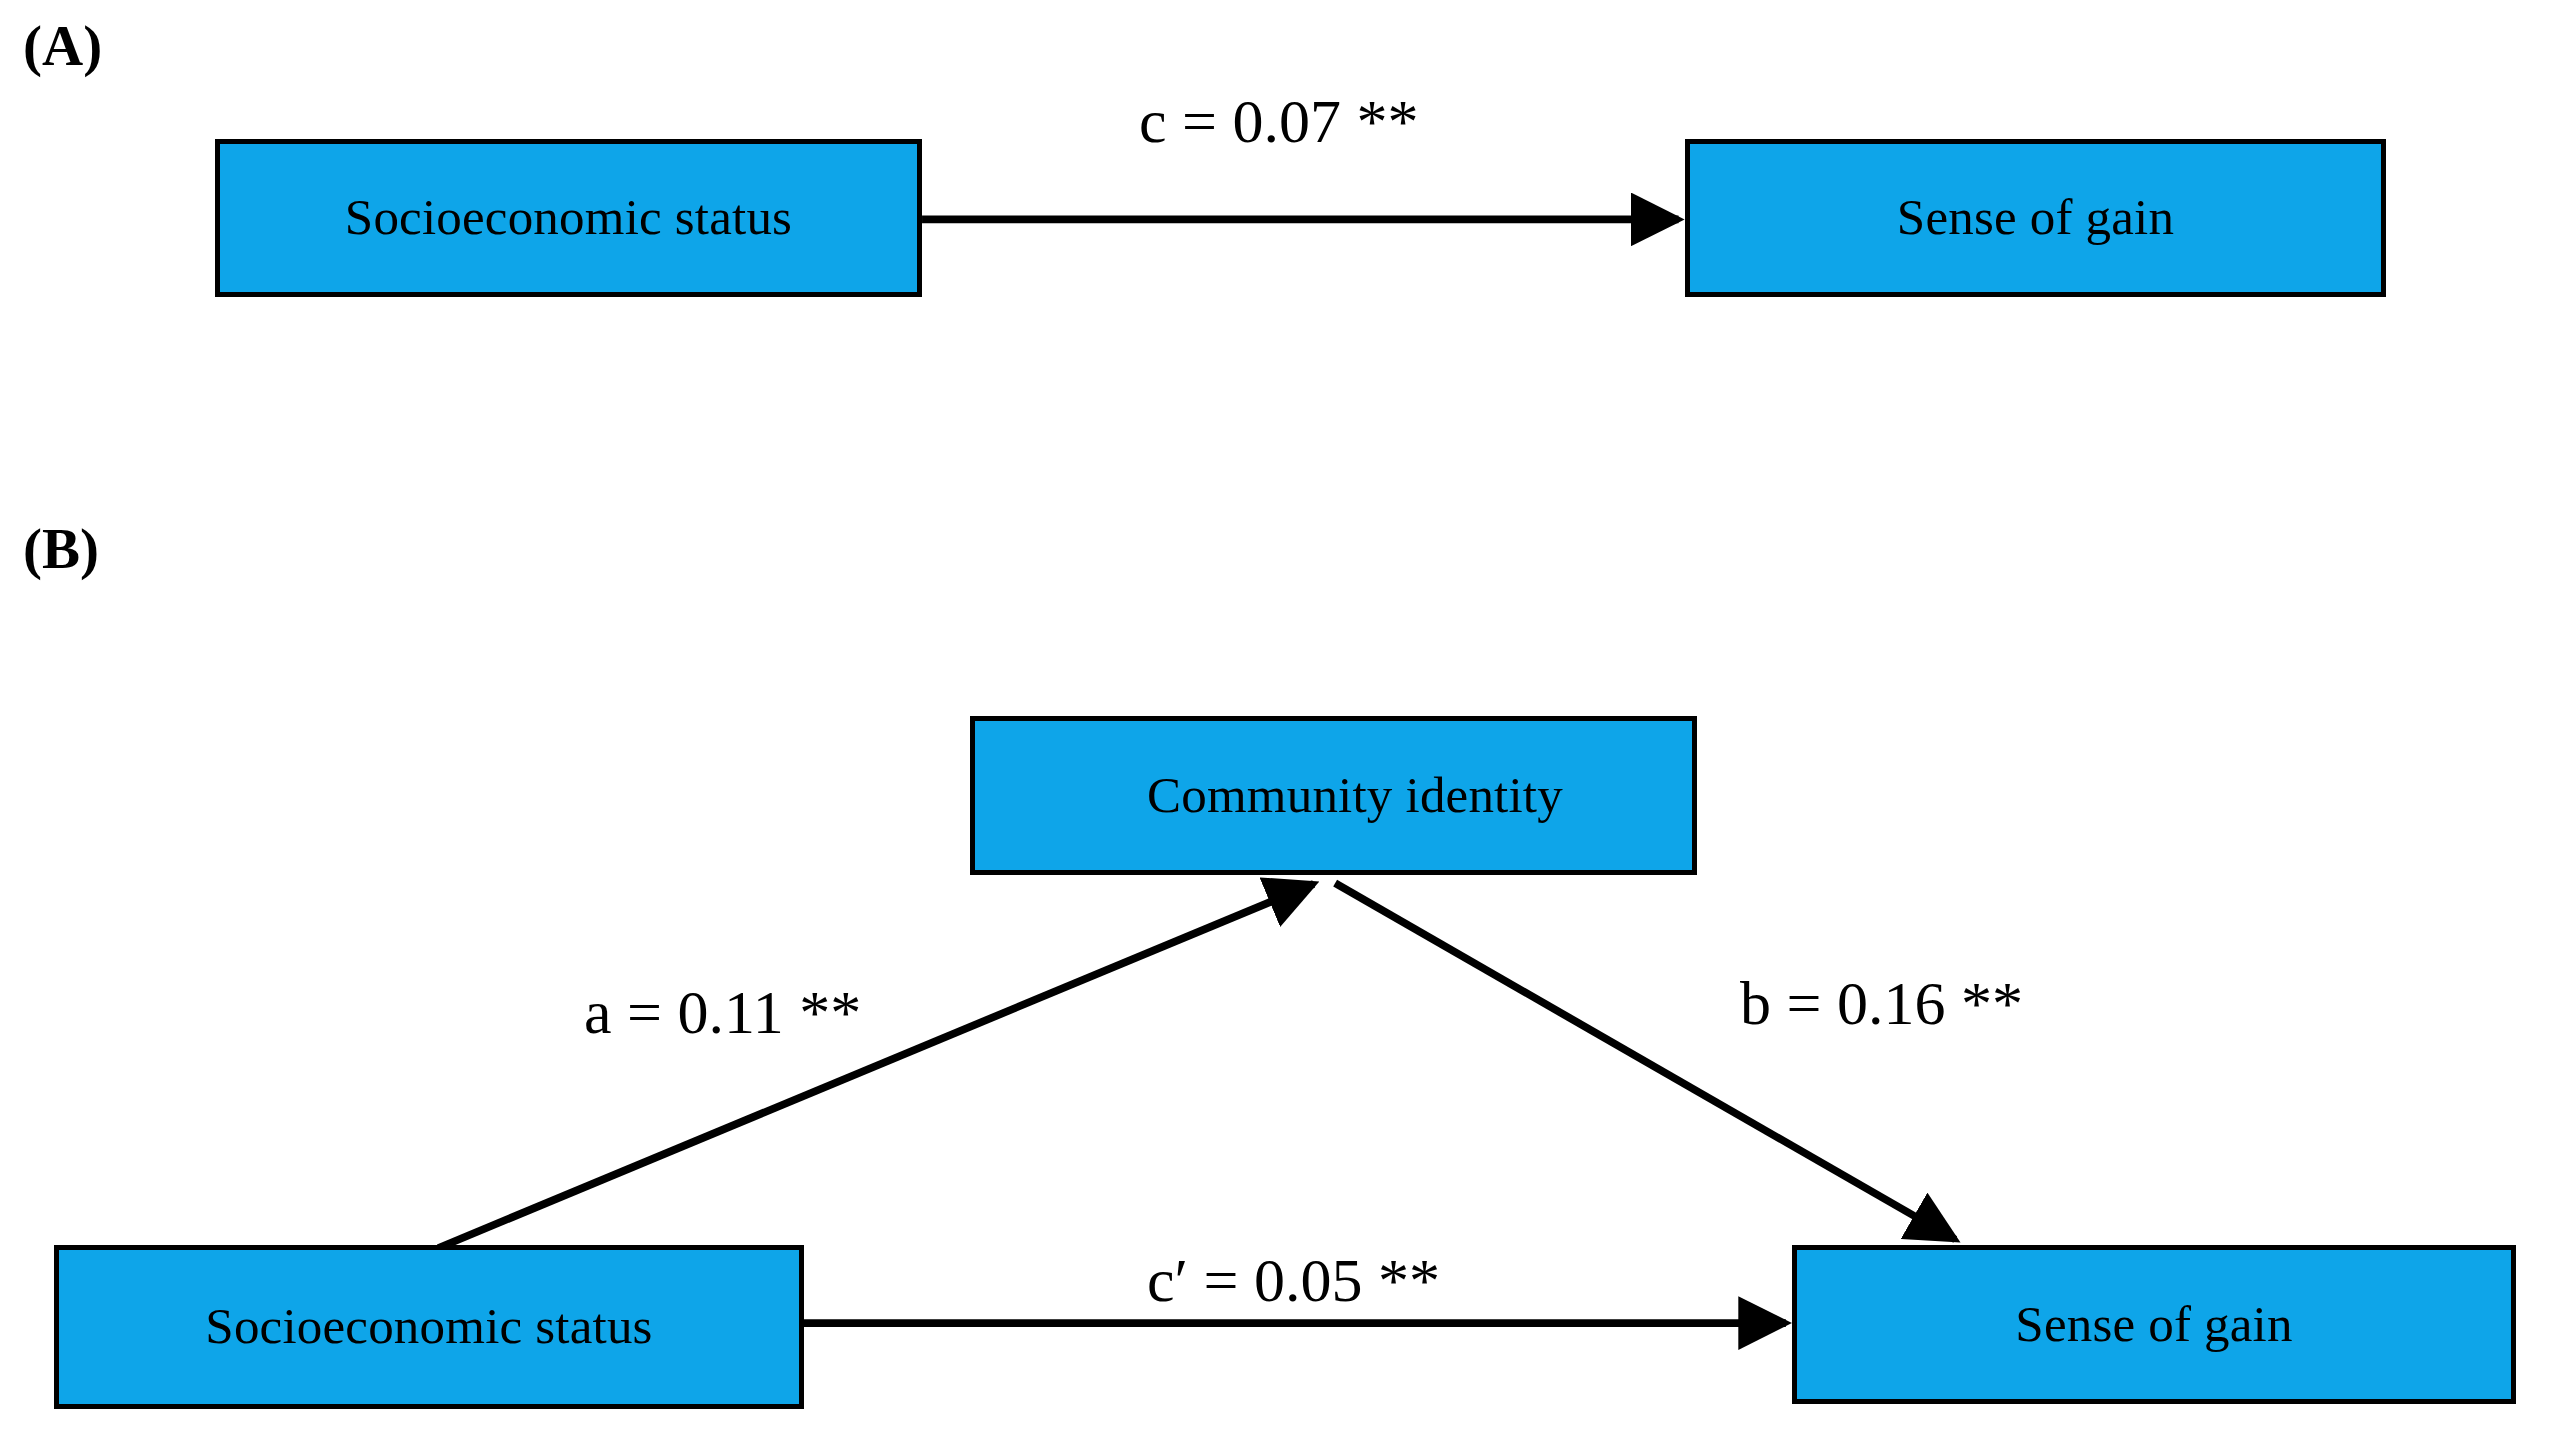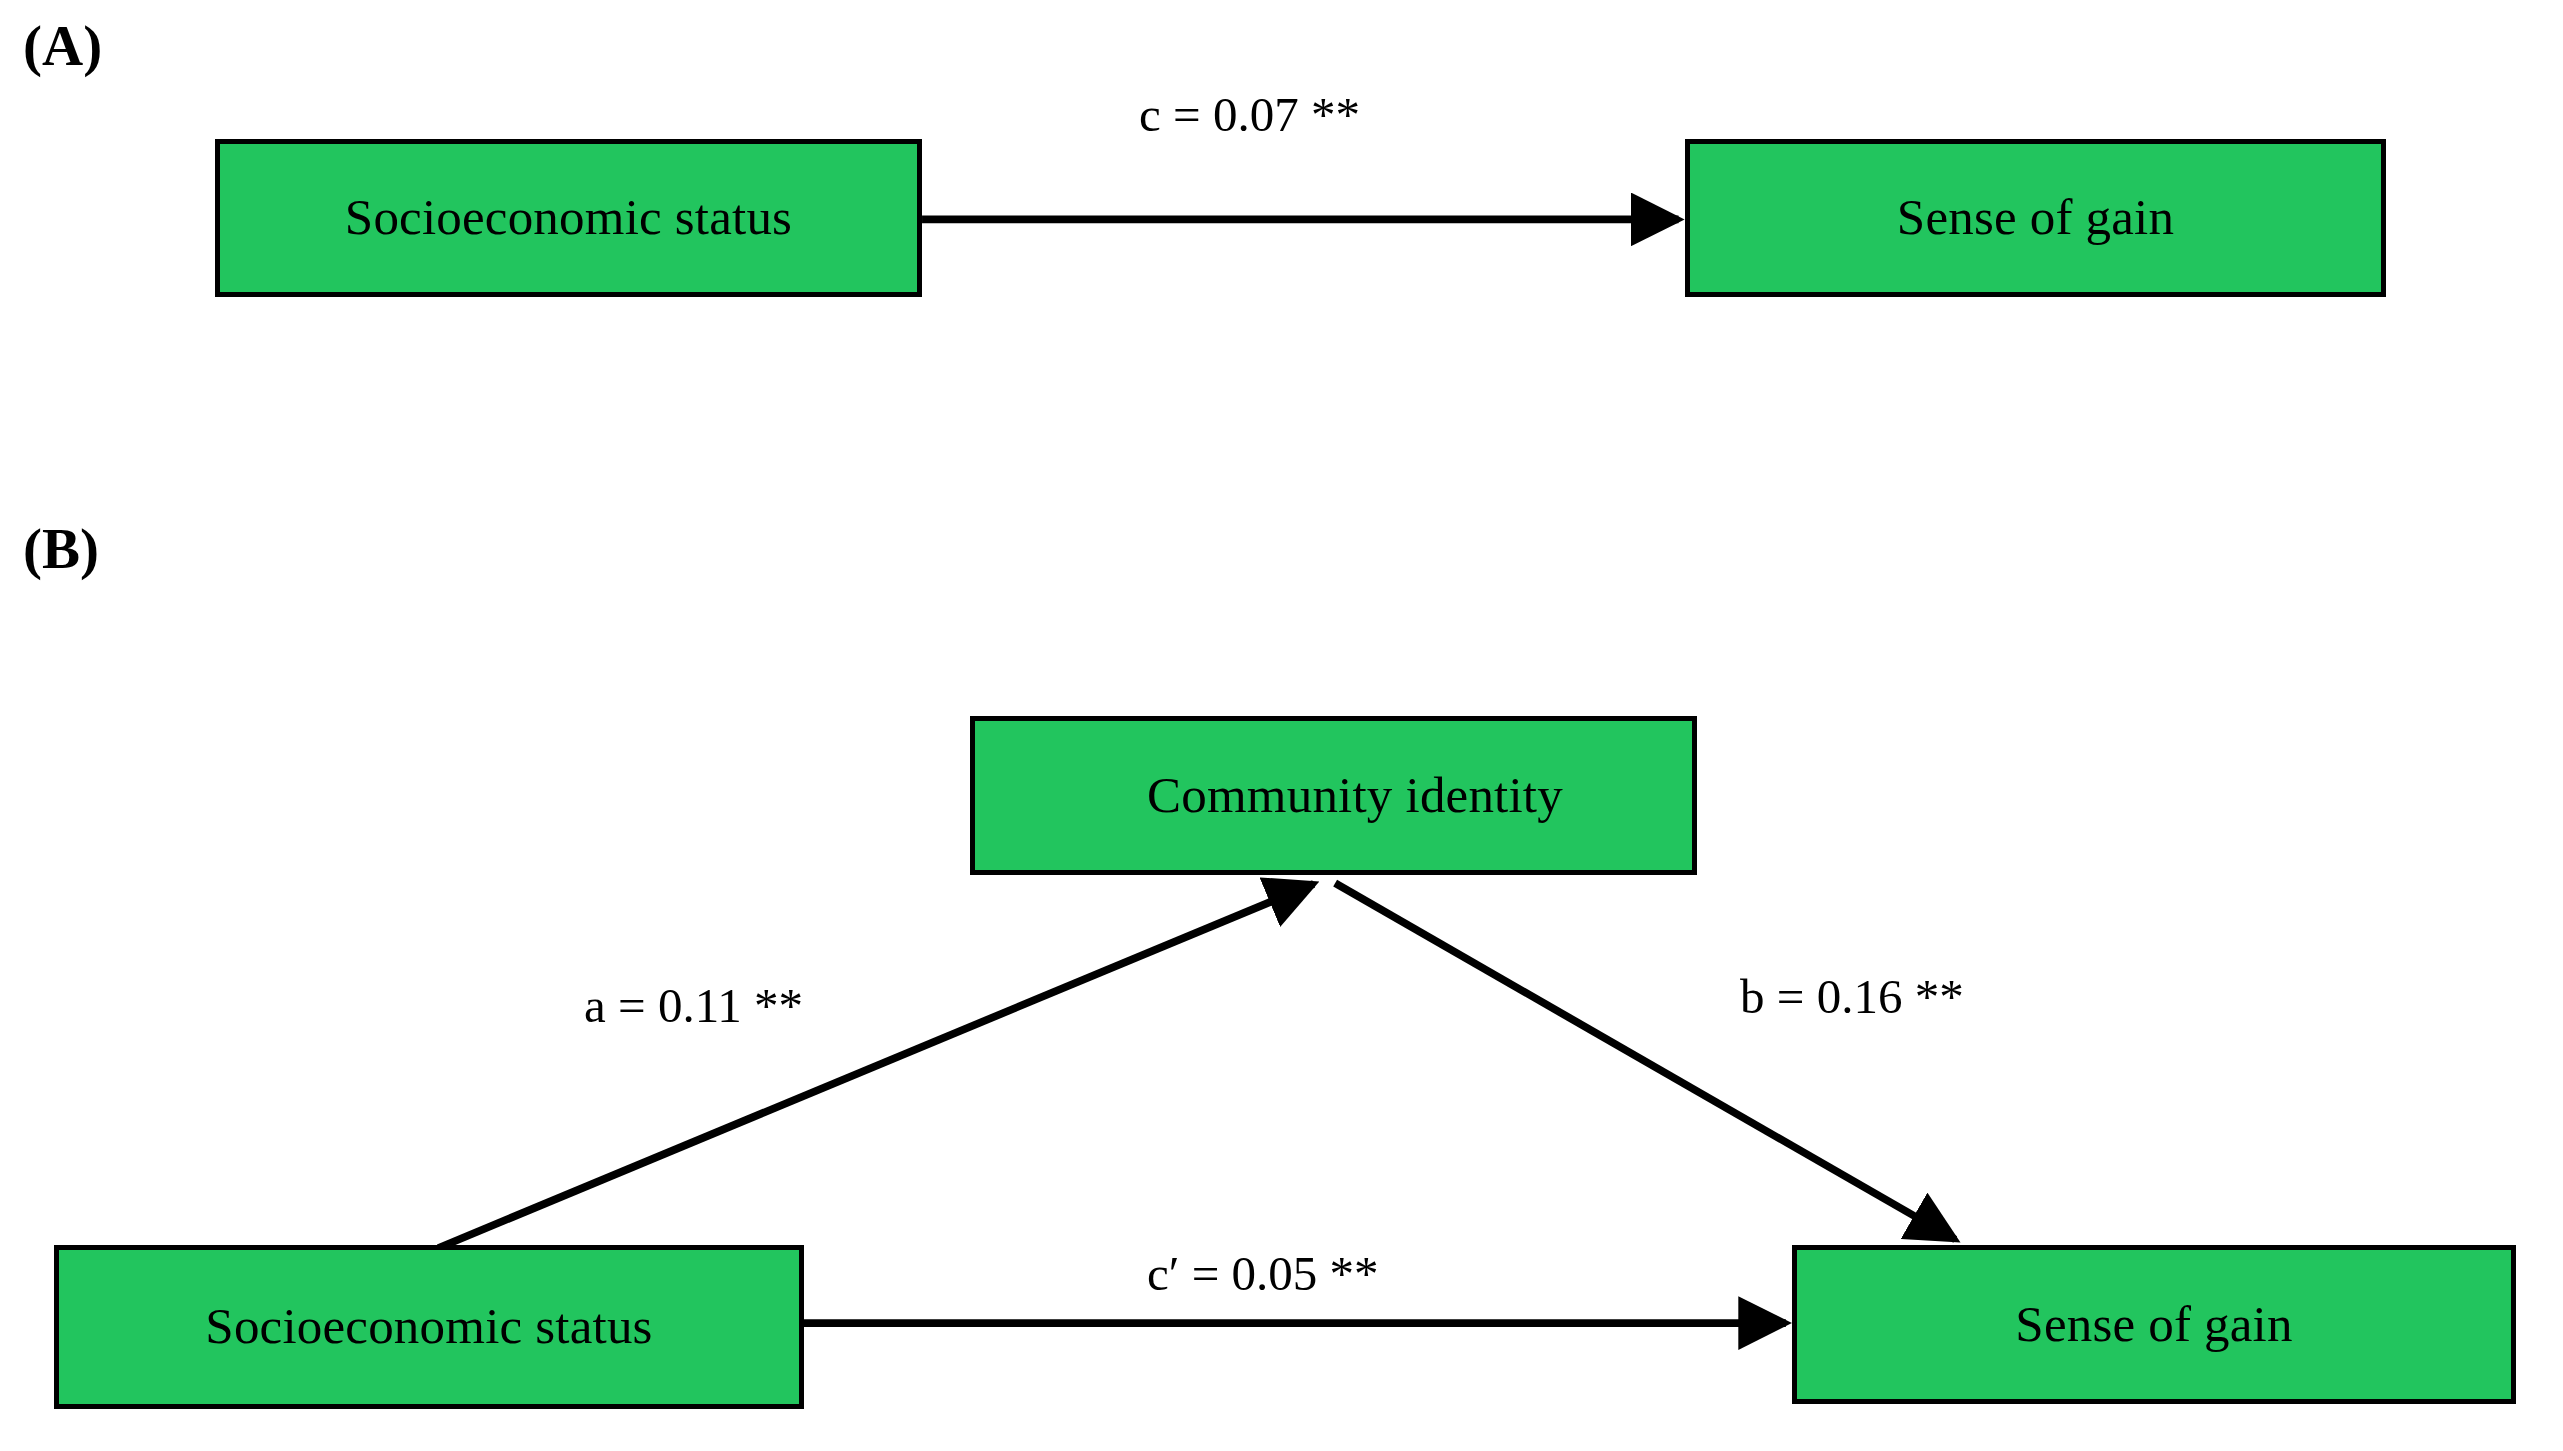--- a/index.html
+++ b/index.html
@@ -27,40 +27,40 @@
     line-height: 1;
     color: #000000;
     white-space: nowrap;
   }
 
   
   .node-box {
     position: absolute;
     box-sizing: border-box;
     border: 5.4px solid #000000;
-    background: #22c55e;
+    background: #0ea5e9;
     display: flex;
     align-items: center;
     justify-content: center;
     z-index: 4;
   }
   .node-label {
     font-family: "Liberation Serif", "DejaVu Serif", serif;
     font-size: 51px;
     line-height: 1.05;
     color: #000000;
     white-space: nowrap;
     letter-spacing: 0.2px;
   }
 
   
   .path-label {
     position: absolute;
     font-family: "Liberation Serif", "DejaVu Serif", serif;
-    font-size: 49px;
+    font-size: 62px;
     line-height: 1;
     color: #000000;
     white-space: nowrap;
     z-index: 6;
   }
 
   
   .arrow-layer {
     position: absolute;
     left: 0;

